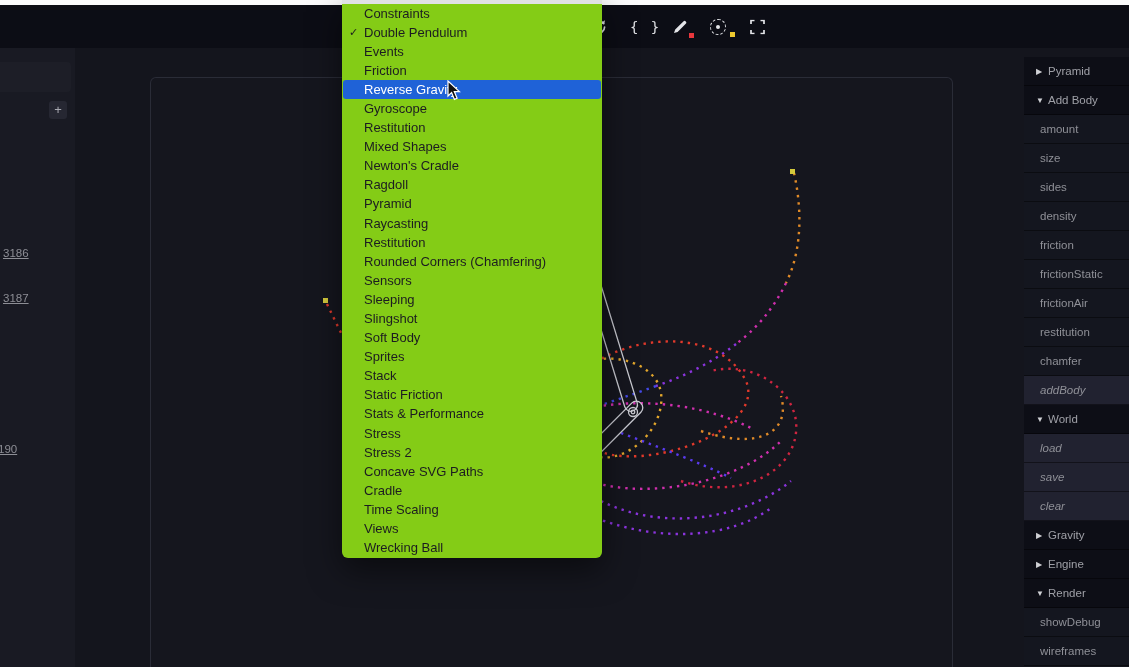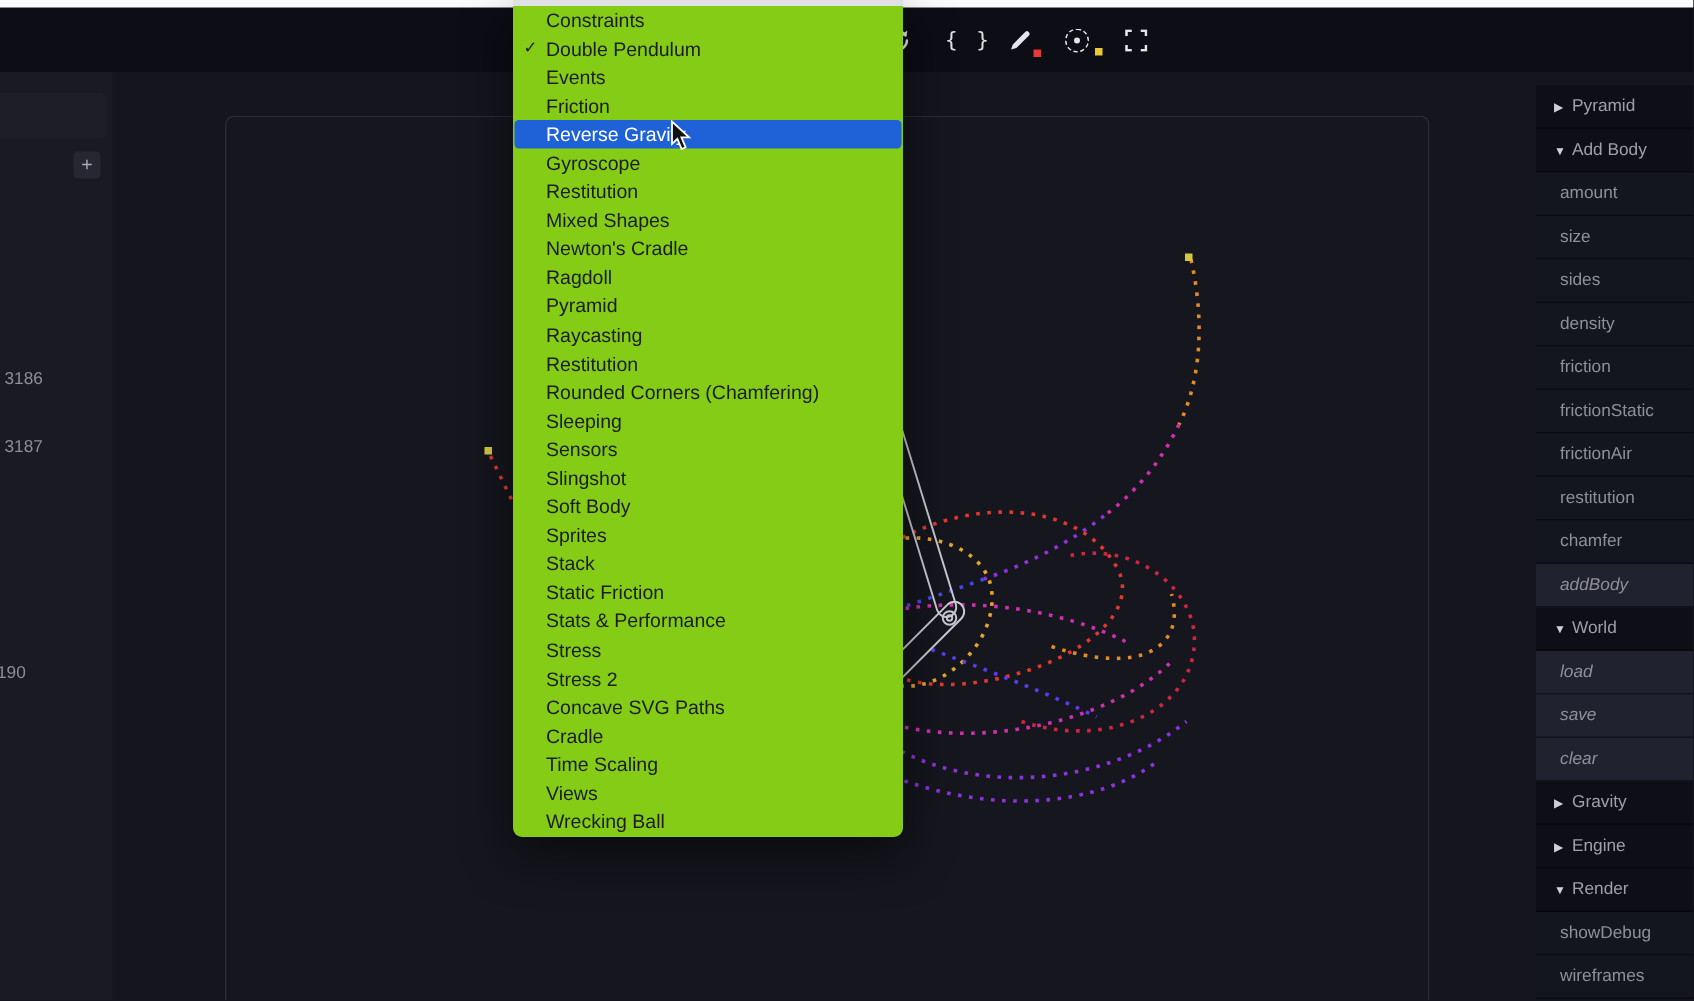--- a/index.html
+++ b/index.html
@@ -15,21 +15,21 @@
   .hicon svg { display:block; }
   .badge { position:absolute; width:5px; height:5px; }
   .braces { font-size:14px; letter-spacing:2px; color:#dfe0e4; font-family:"DejaVu Sans Mono", monospace; }
   .target-glyph { width:16px; height:16px; border:1.6px dashed #e4e5e9; border-radius:50%; position:relative; }
   .target-glyph::after { content:""; position:absolute; left:50%; top:50%; width:4px; height:4px; margin:-2px 0 0 -2px; background:#e4e5e9; border-radius:50%; }
 
   
   .left-strip { position:absolute; left:0; top:48px; width:75px; height:619px; background:#191a23; }
   .left-box { position:absolute; left:0; top:14px; width:71px; height:30px; background:#1d1e27; border-radius:0 4px 4px 0; }
   .plus-btn { position:absolute; left:49px; top:53px; width:18px; height:18px; background:#262732; border-radius:3px; color:#a9aab2; font-size:13px; line-height:17px; text-align:center; cursor:pointer; }
-  .left-num { position:absolute; left:3px; color:#8d8e95; font-size:11.5px; }
+  .left-num { position:absolute; left:3px; color:#8d8e95; font-size:11.5px;text-decoration:underline; }
 
   .canvas-wrap { position:absolute; left:150px; top:77px; width:803px; height:590px; background:#15161e; border:1px solid #2a2c37; border-radius:6px 6px 0 0; border-bottom:none; }
   .canvas-wrap svg { position:absolute; left:0; top:0; }
   .trail { fill:none; stroke-width:2.4; stroke-dasharray:2.4 5; stroke-linecap:butt; }
 
   
   .right-panel { position:absolute; left:1024px; top:57px; width:105px; height:610px; }
   .gui-row { width:105px; height:29px; display:flex; align-items:center; font-size:11.5px; color:#8f9097; border-bottom:1px solid rgba(0,0,0,0.45); cursor:pointer; }
   .gui-row.folder { background:#0d0e16; color:#9fa0a7; padding-left:12px; }
   .gui-row.value  { background:#14161f; padding-left:16px; }
@@ -207,22 +207,22 @@
     <div class="menu-item highlighted" data-name="menu-item">Reverse Gravity</div>
     <div class="menu-item" data-name="menu-item">Gyroscope</div>
     <div class="menu-item" data-name="menu-item">Restitution</div>
     <div class="menu-item" data-name="menu-item">Mixed Shapes</div>
     <div class="menu-item" data-name="menu-item">Newton's Cradle</div>
     <div class="menu-item" data-name="menu-item">Ragdoll</div>
     <div class="menu-item" data-name="menu-item">Pyramid</div>
     <div class="menu-item" data-name="menu-item">Raycasting</div>
     <div class="menu-item" data-name="menu-item">Restitution</div>
     <div class="menu-item" data-name="menu-item">Rounded Corners (Chamfering)</div>
+    <div class="menu-item" data-name="menu-item">Sensors</div>
     <div class="menu-item" data-name="menu-item">Sleeping</div>
-    <div class="menu-item" data-name="menu-item">Sensors</div>
     <div class="menu-item" data-name="menu-item">Slingshot</div>
     <div class="menu-item" data-name="menu-item">Soft Body</div>
     <div class="menu-item" data-name="menu-item">Sprites</div>
     <div class="menu-item" data-name="menu-item">Stack</div>
     <div class="menu-item" data-name="menu-item">Static Friction</div>
     <div class="menu-item" data-name="menu-item">Stats &amp; Performance</div>
     <div class="menu-item" data-name="menu-item">Stress</div>
     <div class="menu-item" data-name="menu-item">Stress 2</div>
     <div class="menu-item" data-name="menu-item">Concave SVG Paths</div>
     <div class="menu-item" data-name="menu-item">Cradle</div>

